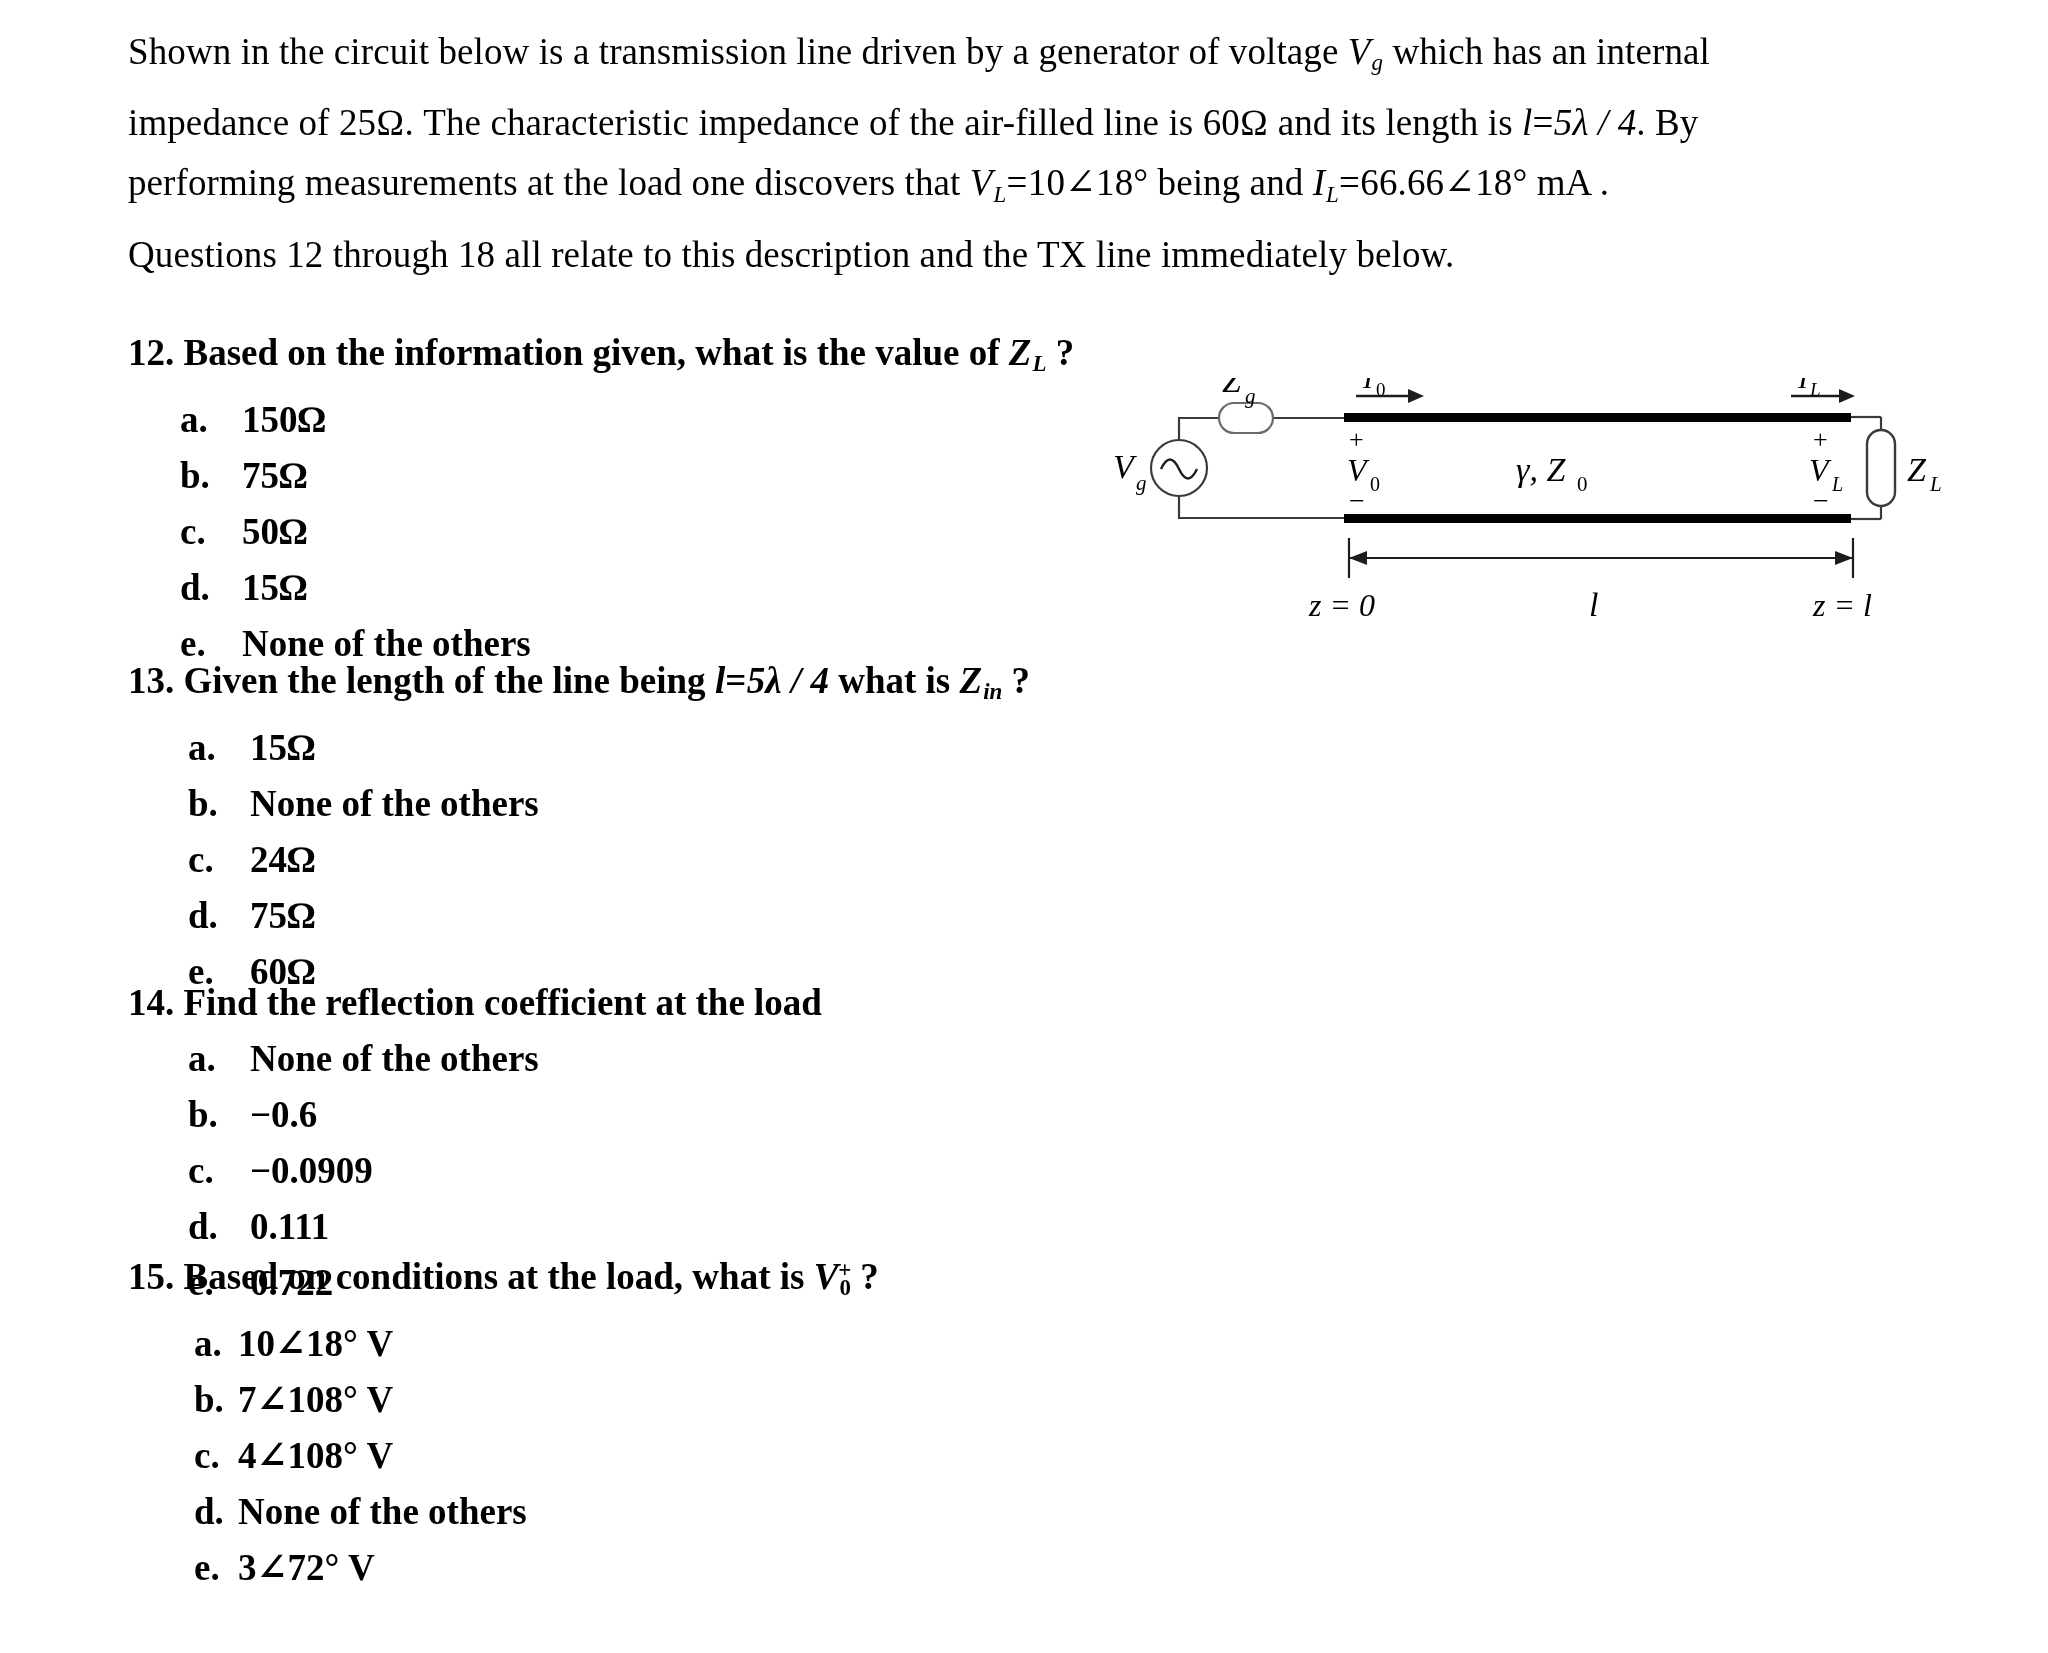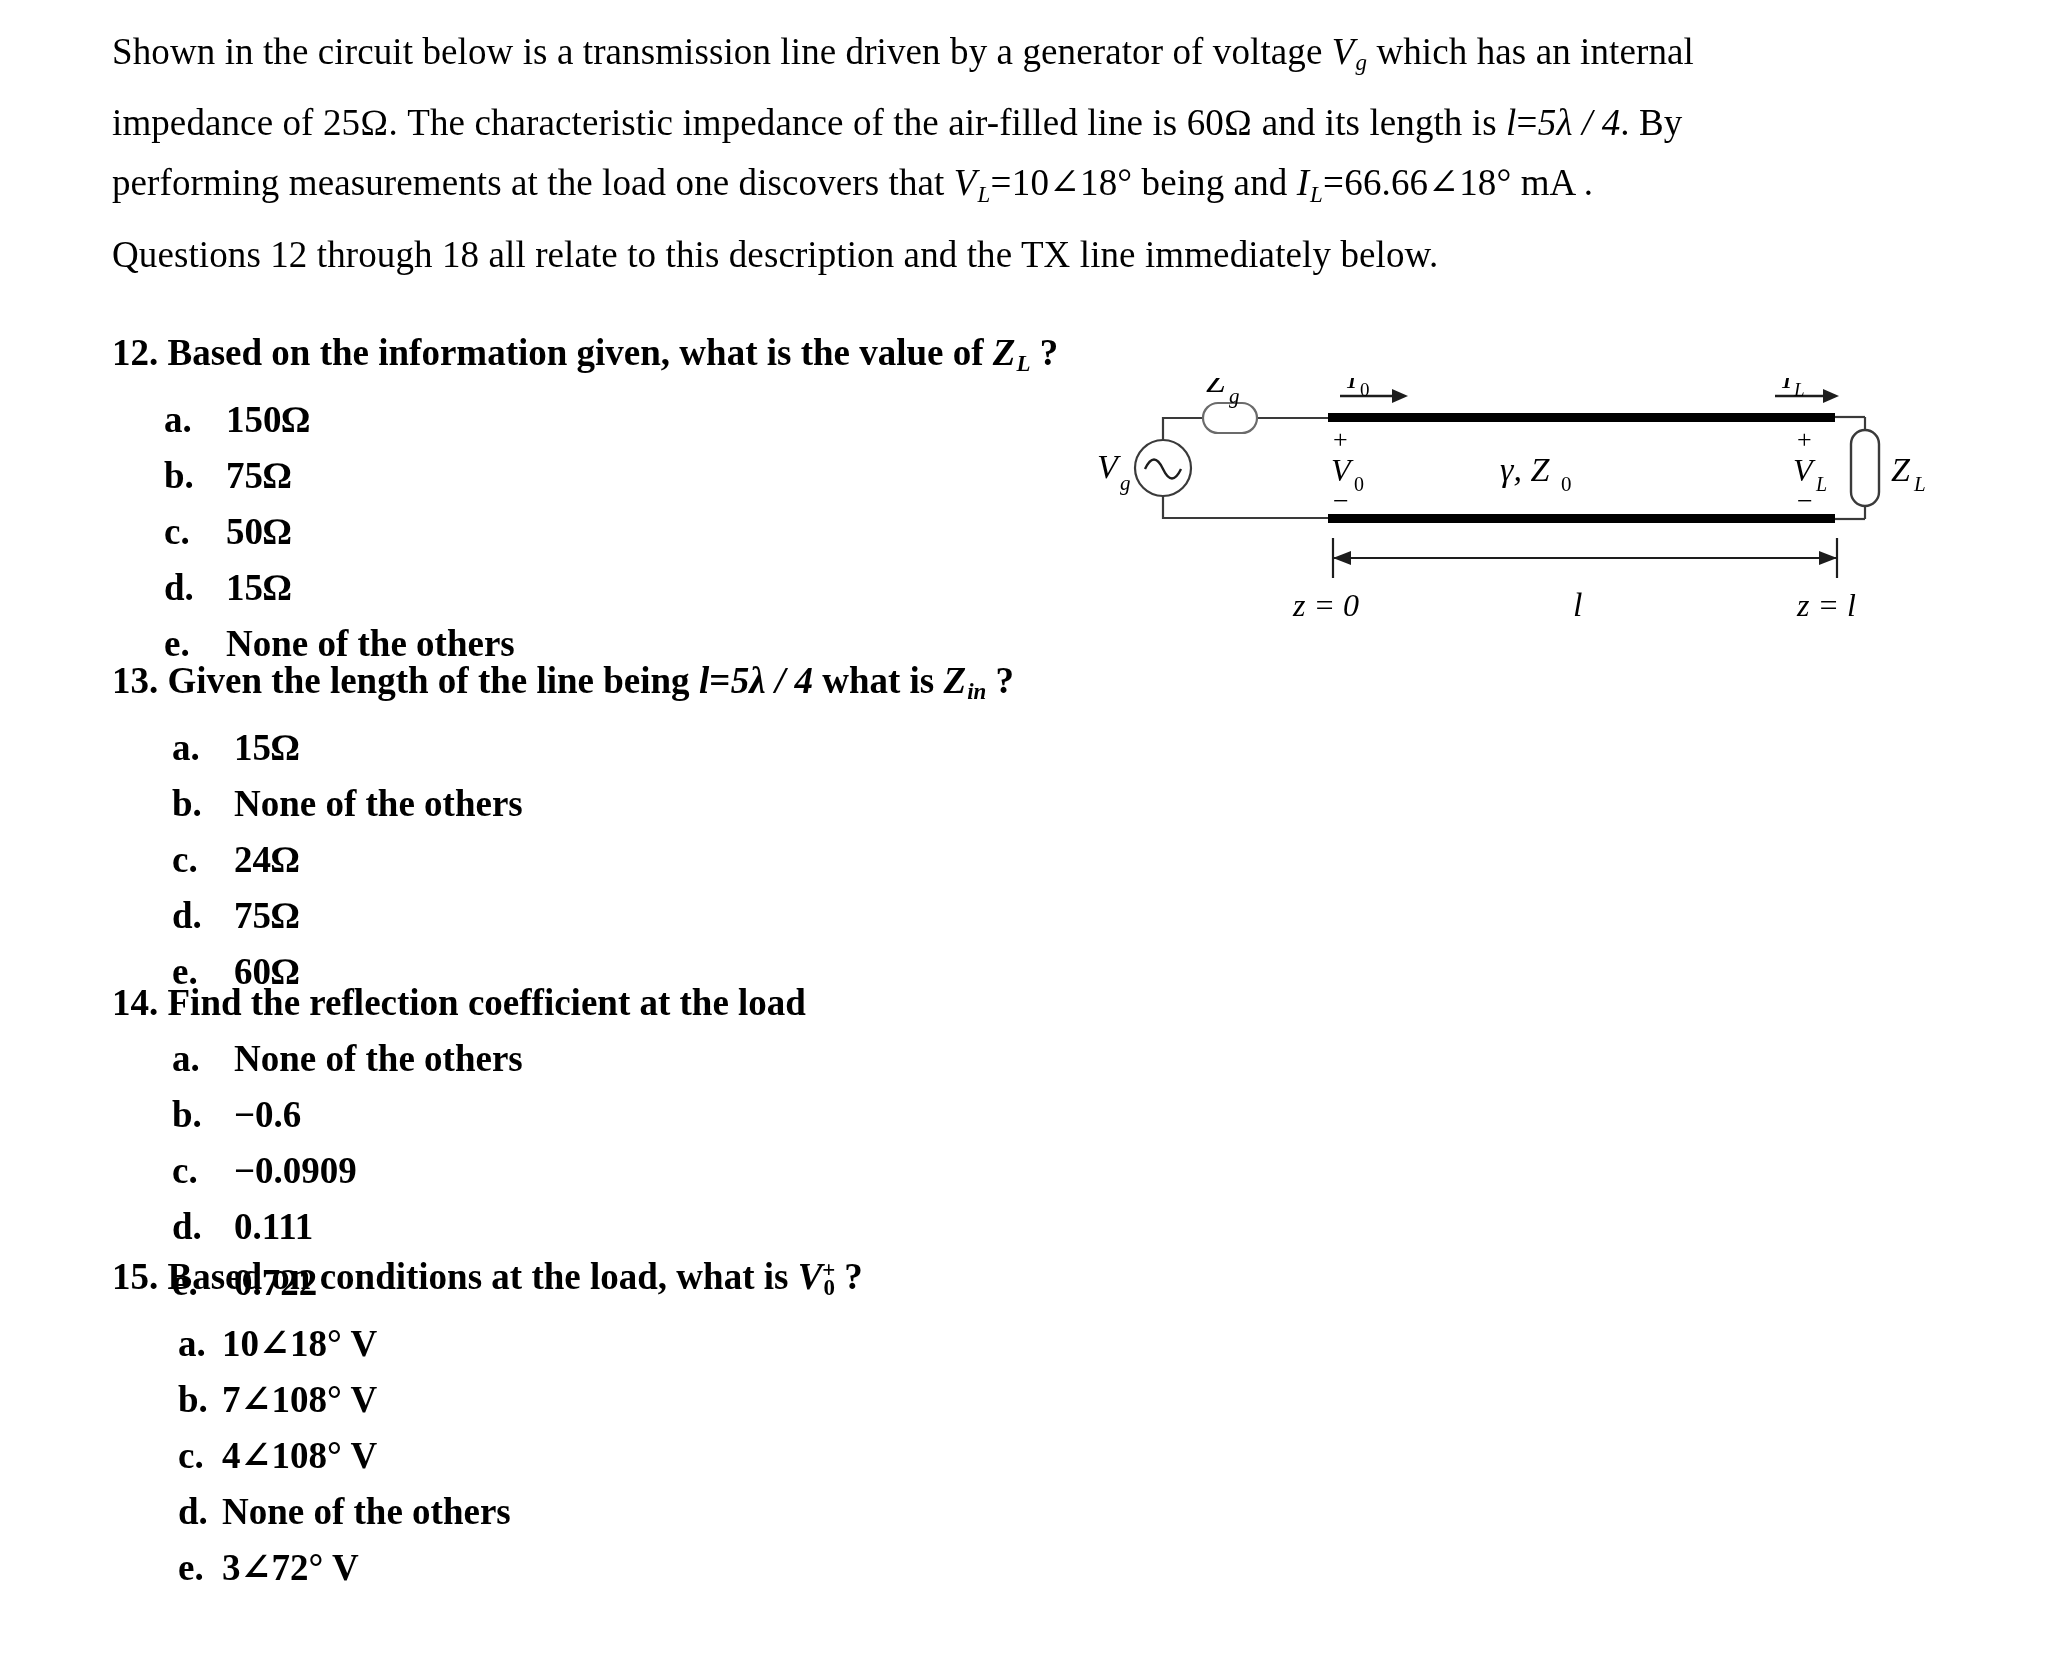--- a/index.html
+++ b/index.html
@@ -13,20 +13,21 @@
     font-family: "Liberation Serif", "DejaVu Serif", serif;
     color: #000000;
     position: relative;
     overflow: hidden;
   }
   .page {
     position: relative;
     width: 1824px;
     height: 1653px;
     padding: 0;
+    margin-left: 16px;
   }
 
   
   .intro {
     position: absolute;
     left: 112px;
     top: 22px;
     width: 1790px;
     font-size: 37px;
     line-height: 60px;

